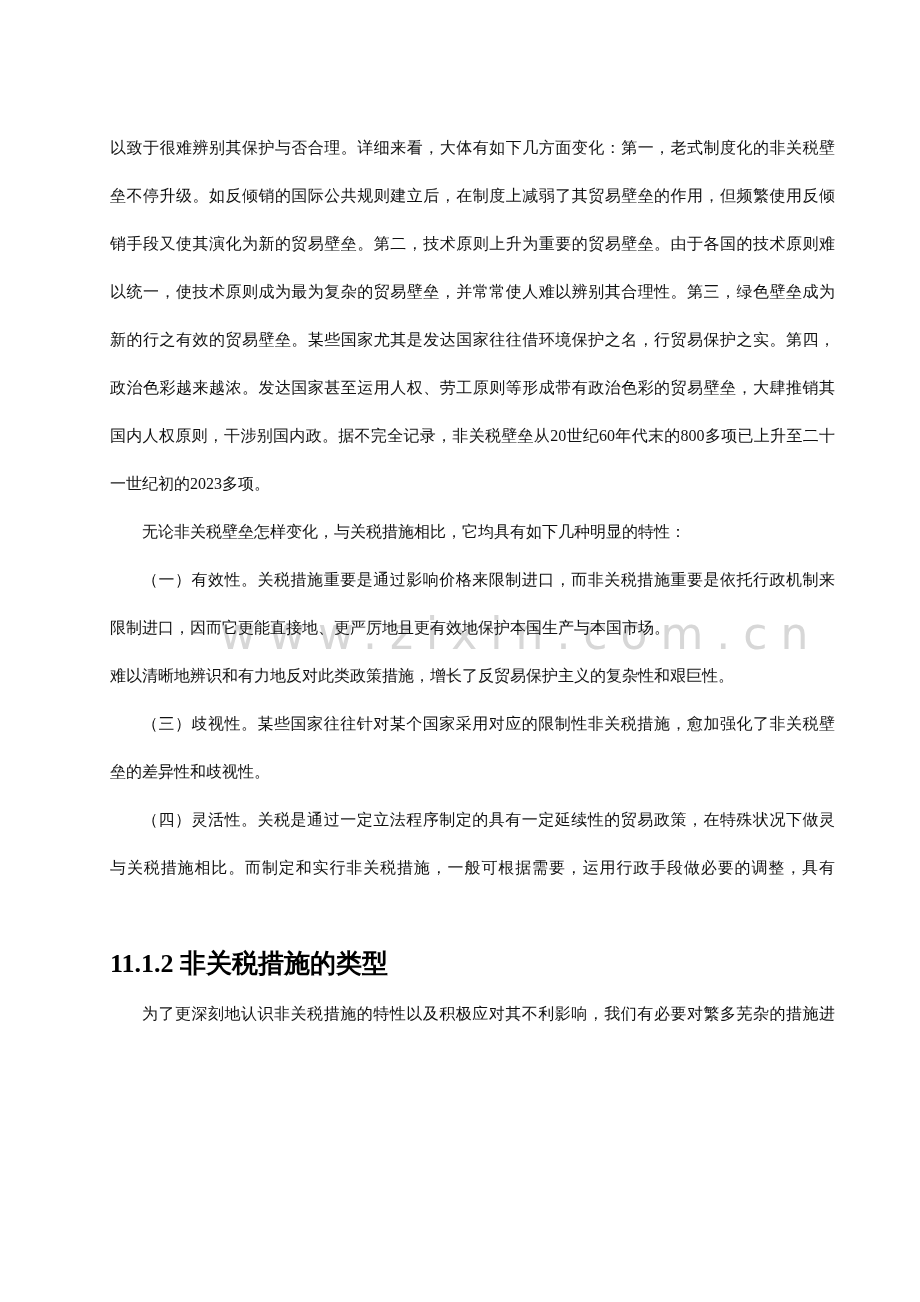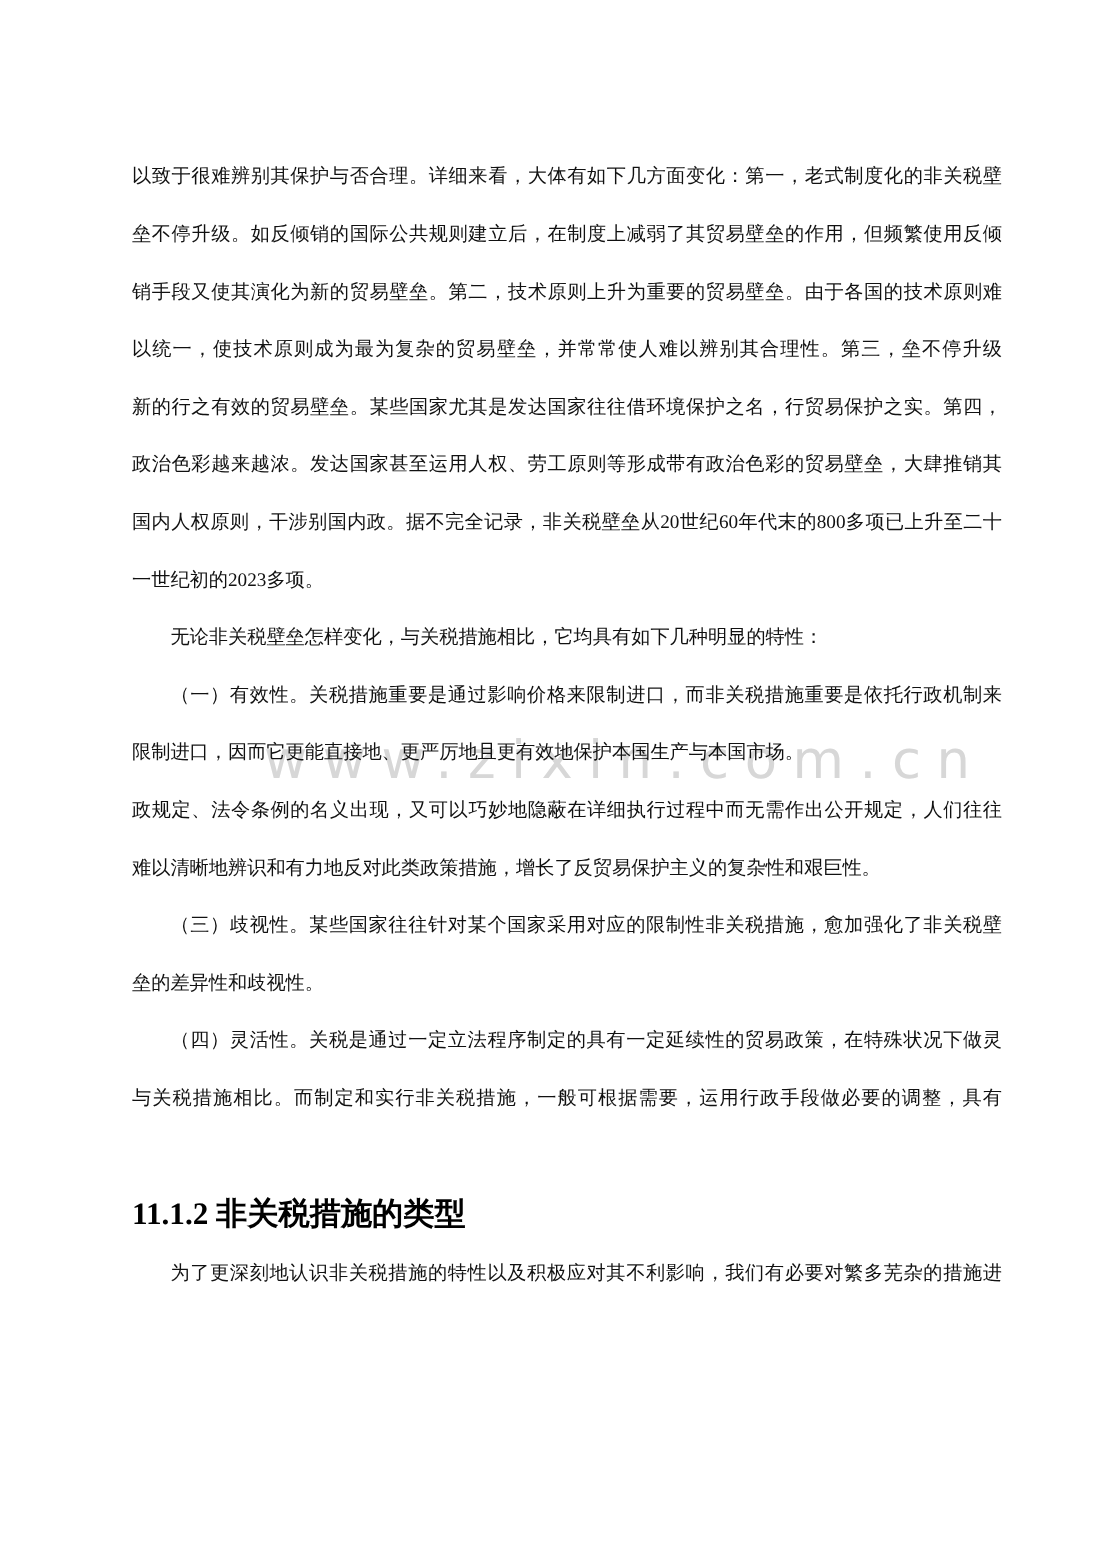--- a/index.html
+++ b/index.html
@@ -57,38 +57,37 @@
 <div class="page">
 
   <div class="watermark">www.zixin.com.cn</div>
 
   <div class="content">
 
     <div class="para">
       <div class="line">以致于很难辨别其保护与否合理。详细来看，大体有如下几方面变化：第一，老式制度化的非关税壁</div>
       <div class="line">垒不停升级。如反倾销的国际公共规则建立后，在制度上减弱了其贸易壁垒的作用，但频繁使用反倾</div>
       <div class="line">销手段又使其演化为新的贸易壁垒。第二，技术原则上升为重要的贸易壁垒。由于各国的技术原则难</div>
-      <div class="line">以统一，使技术原则成为最为复杂的贸易壁垒，并常常使人难以辨别其合理性。第三，垒不停升级</div>
+      <div class="line">以统一，使技术原则成为最为复杂的贸易壁垒，并常常使人难以辨别其合理性。第三，绿色壁垒成为</div>
       <div class="line">新的行之有效的贸易壁垒。某些国家尤其是发达国家往往借环境保护之名，行贸易保护之实。第四，</div>
       <div class="line">政治色彩越来越浓。发达国家甚至运用人权、劳工原则等形成带有政治色彩的贸易壁垒，大肆推销其</div>
       <div class="line">国内人权原则，干涉别国内政。据不完全记录，非关税壁垒从20世纪60年代末的800多项已上升至二十</div>
       <div class="line end">一世纪初的2023多项。</div>
     </div>
 
     <div class="para">
       <div class="line end ind">无论非关税壁垒怎样变化，与关税措施相比，它均具有如下几种明显的特性：</div>
     </div>
 
     <div class="para">
       <div class="line ind">（一）有效性。关税措施重要是通过影响价格来限制进口，而非关税措施重要是依托行政机制来</div>
       <div class="line end">限制进口，因而它更能直接地、更严厉地且更有效地保护本国生产与本国市场。</div>
     </div>
 
     <div class="para">
-      <div class="line">政规定、法令条例的名义出现，又可以巧妙地隐蔽在详细执行过程中而无需作出公开规定，人们往往</div>
       <div class="line end">难以清晰地辨识和有力地反对此类政策措施，增长了反贸易保护主义的复杂性和艰巨性。</div>
     </div>
 
     <div class="para">
       <div class="line ind">（三）歧视性。某些国家往往针对某个国家采用对应的限制性非关税措施，愈加强化了非关税壁</div>
       <div class="line end">垒的差异性和歧视性。</div>
     </div>
 
     <div class="para">
       <div class="line ind">（四）灵活性。关税是通过一定立法程序制定的具有一定延续性的贸易政策，在特殊状况下做灵</div>

